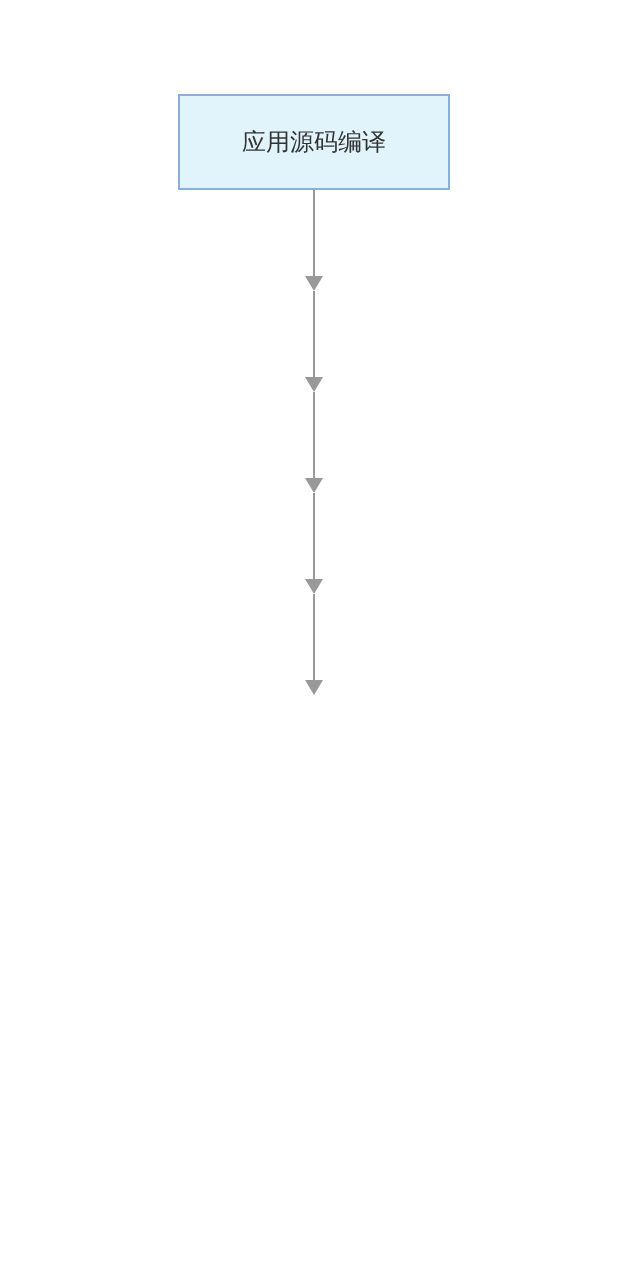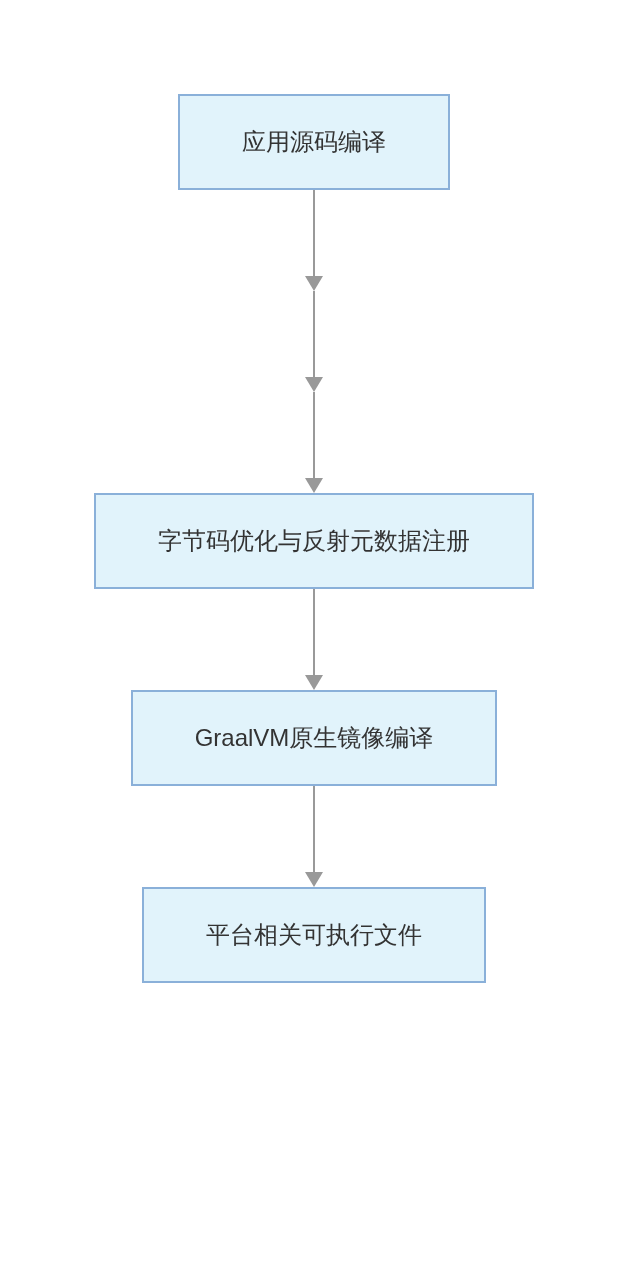--- a/index.html
+++ b/index.html
@@ -83,35 +83,26 @@
     <div class="line"></div>
     <div class="arrowhead"></div>
   </div>
 
 
   <div class="connector">
     <div class="line"></div>
     <div class="arrowhead"></div>
   </div>
 
-  <div class="node">
-    <span>字节码优化与反射元数据注册</span>
-  </div>
 
   <div class="connector">
     <div class="line"></div>
     <div class="arrowhead"></div>
   </div>
 
-  <div class="node">
-    <span>GraalVM原生镜像编译</span>
-  </div>
 
   <div class="connector">
     <div class="line"></div>
     <div class="arrowhead"></div>
   </div>
 
-  <div class="node">
-    <span>平台相关可执行文件</span>
-  </div>
 
 </div>
 
 </body></html>

